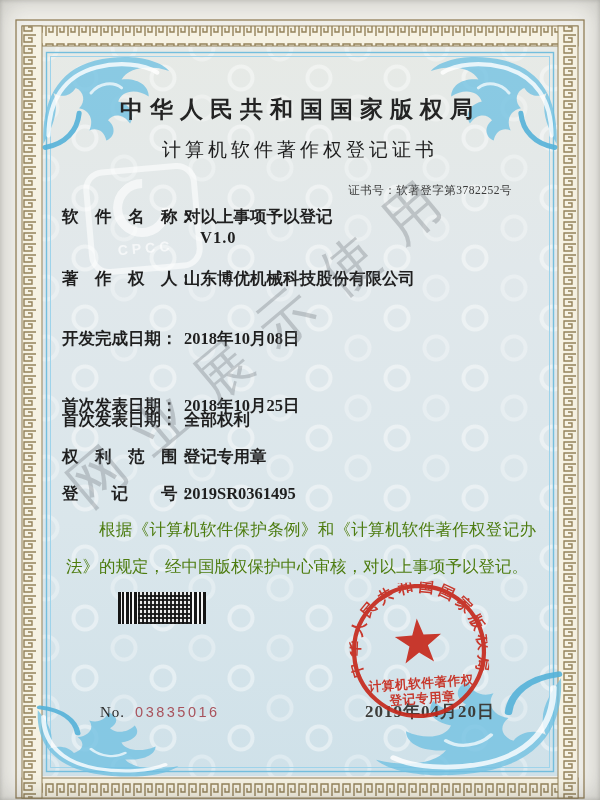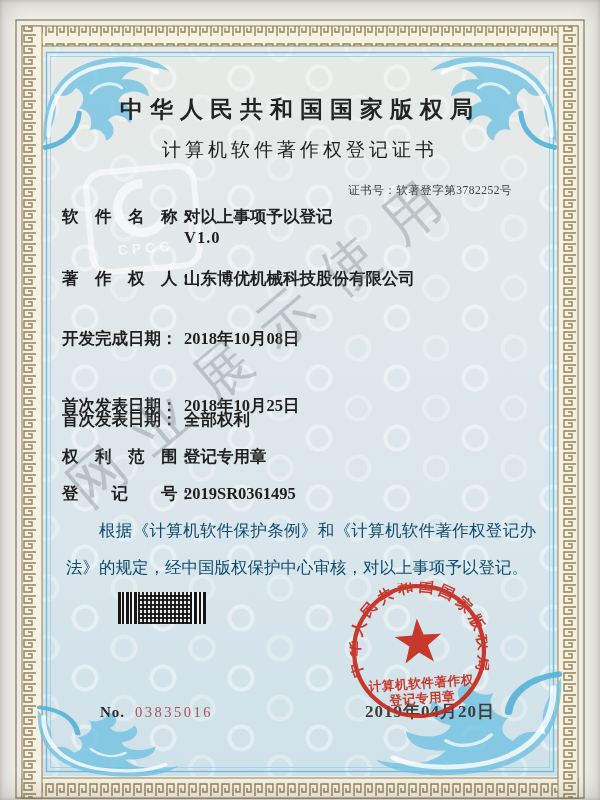--- a/index.html
+++ b/index.html
@@ -54,36 +54,36 @@
   .authority{position:absolute;top:94px;left:0;width:100%;z-index:4;
     text-align:center;font-size:23px;font-weight:700;letter-spacing:7px;color:#242424;}
   .cert-title{position:absolute;top:137px;left:0;width:100%;z-index:4;
     text-align:center;font-size:19px;font-weight:400;letter-spacing:4px;color:#1d1d1d;}
   .certno{position:absolute;top:183px;right:88px;z-index:4;
     font-size:11.5px;color:#3a3a3a;letter-spacing:.5px;}
   
   .row{position:absolute;left:62px;z-index:4;font-size:16.5px;font-weight:700;color:#1f1f1f;white-space:nowrap;}
   .lbl{display:inline-block;width:122px;white-space:nowrap;}
   .val-wrap{display:inline-block;vertical-align:top;}
-  .val2{display:block;font-family:"Liberation Serif",serif;letter-spacing:1px;}
+  .val2{display:block;font-family:"Liberation Serif",serif;letter-spacing:1px;margin-left:16px;}
   .r0{top:206px}.r1{top:268px}.r2{top:328px}.r3{top:395px}.r4{top:409px}.r5{top:446px}.r6{top:483px}
   
   .para{position:absolute;left:66px;top:512px;width:470px;z-index:4;
-    font-size:16.5px;line-height:37px;text-indent:2em;color:#0c4a6e;text-align:justify;}
+    font-size:16.5px;line-height:37px;text-indent:2em;color:#4d7c0f;text-align:justify;font-family:Liberation Mono, monospace;}
   
   .barcode{position:absolute;left:118px;top:592px;width:88px;height:32px;display:flex;z-index:4;}
   .bc-left{width:20px;background:repeating-linear-gradient(90deg,#151515 0 3px,#f5f5f5 3px 4.5px,#151515 4.5px 6px,#f5f5f5 6px 8px);}
   .bc-mid{flex:1;background:
       repeating-linear-gradient(90deg,rgba(20,20,20,.92) 0 2px,rgba(255,255,255,0) 2px 4px),
       repeating-linear-gradient(0deg,#2a2a2a 0 2px,#ececec 2px 4.5px);}
   .bc-right{width:16px;background:repeating-linear-gradient(90deg,#151515 0 2px,#f5f5f5 2px 4px,#151515 4px 7px,#f5f5f5 7px 9px);}
   
   .no-row{position:absolute;left:100px;top:704px;z-index:4;font-size:15px;color:#2b2b2b;}
-  .no-label{font-weight:700;letter-spacing:1px;}
-  .no-value{color:var(--number-red);letter-spacing:2.5px;margin-left:10px;font-family:Liberation Serif, serif;font-size:14.5px;}
+  .no-label{font-weight:400;letter-spacing:1px;}
+  .no-value{color:var(--number-red);letter-spacing:2.5px;margin-left:10px;font-family:Liberation Sans, sans-serif;font-size:14.5px;}
   
   .seal-date{position:absolute;left:352px;top:700px;width:156px;z-index:5;
     text-align:center;font-size:17px;letter-spacing:1px;color:#3d3d3a;font-weight:700;}
   .seal{position:absolute;left:350px;top:582px;width:138px;height:138px;z-index:8;
     transform:rotate(-4deg);opacity:.92;}
   .seal-ring{fill:none;stroke:var(--seal-red);stroke-width:4.2;}
   .seal-fill{fill:var(--seal-red);}
   .seal-arc-text{fill:var(--seal-red);font-size:15px;font-weight:700;}
   .seal-line{fill:var(--seal-red);font-size:12.5px;font-weight:700;letter-spacing:.5px;text-anchor:middle;}
 </style>

